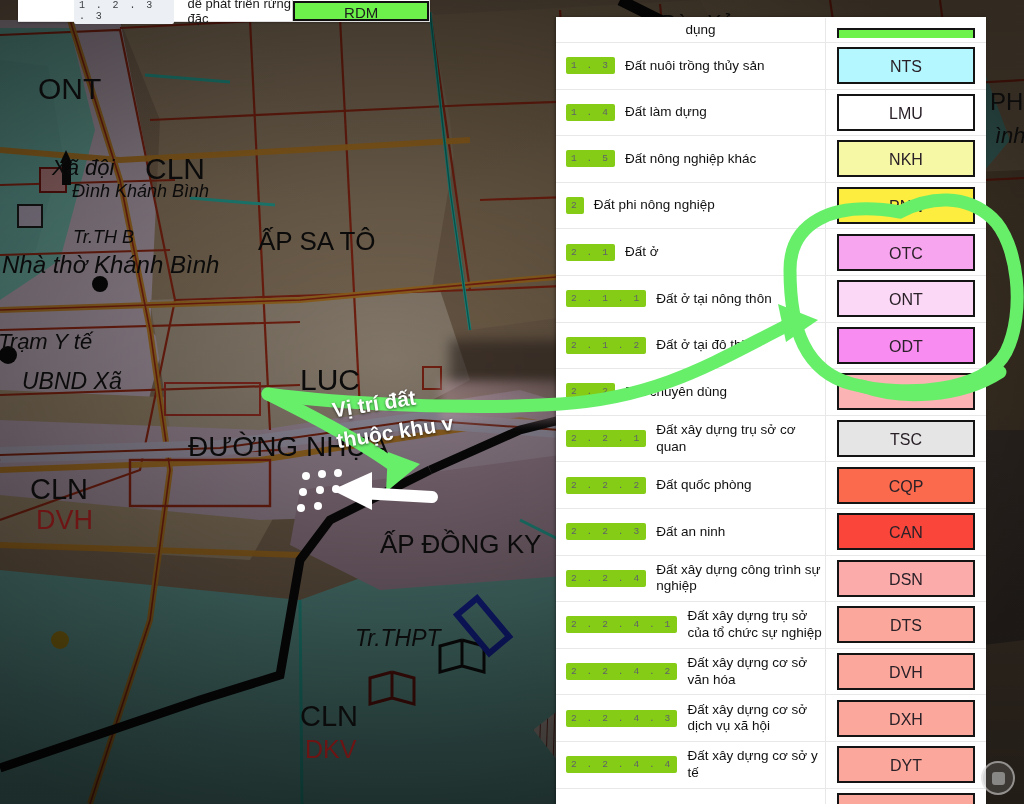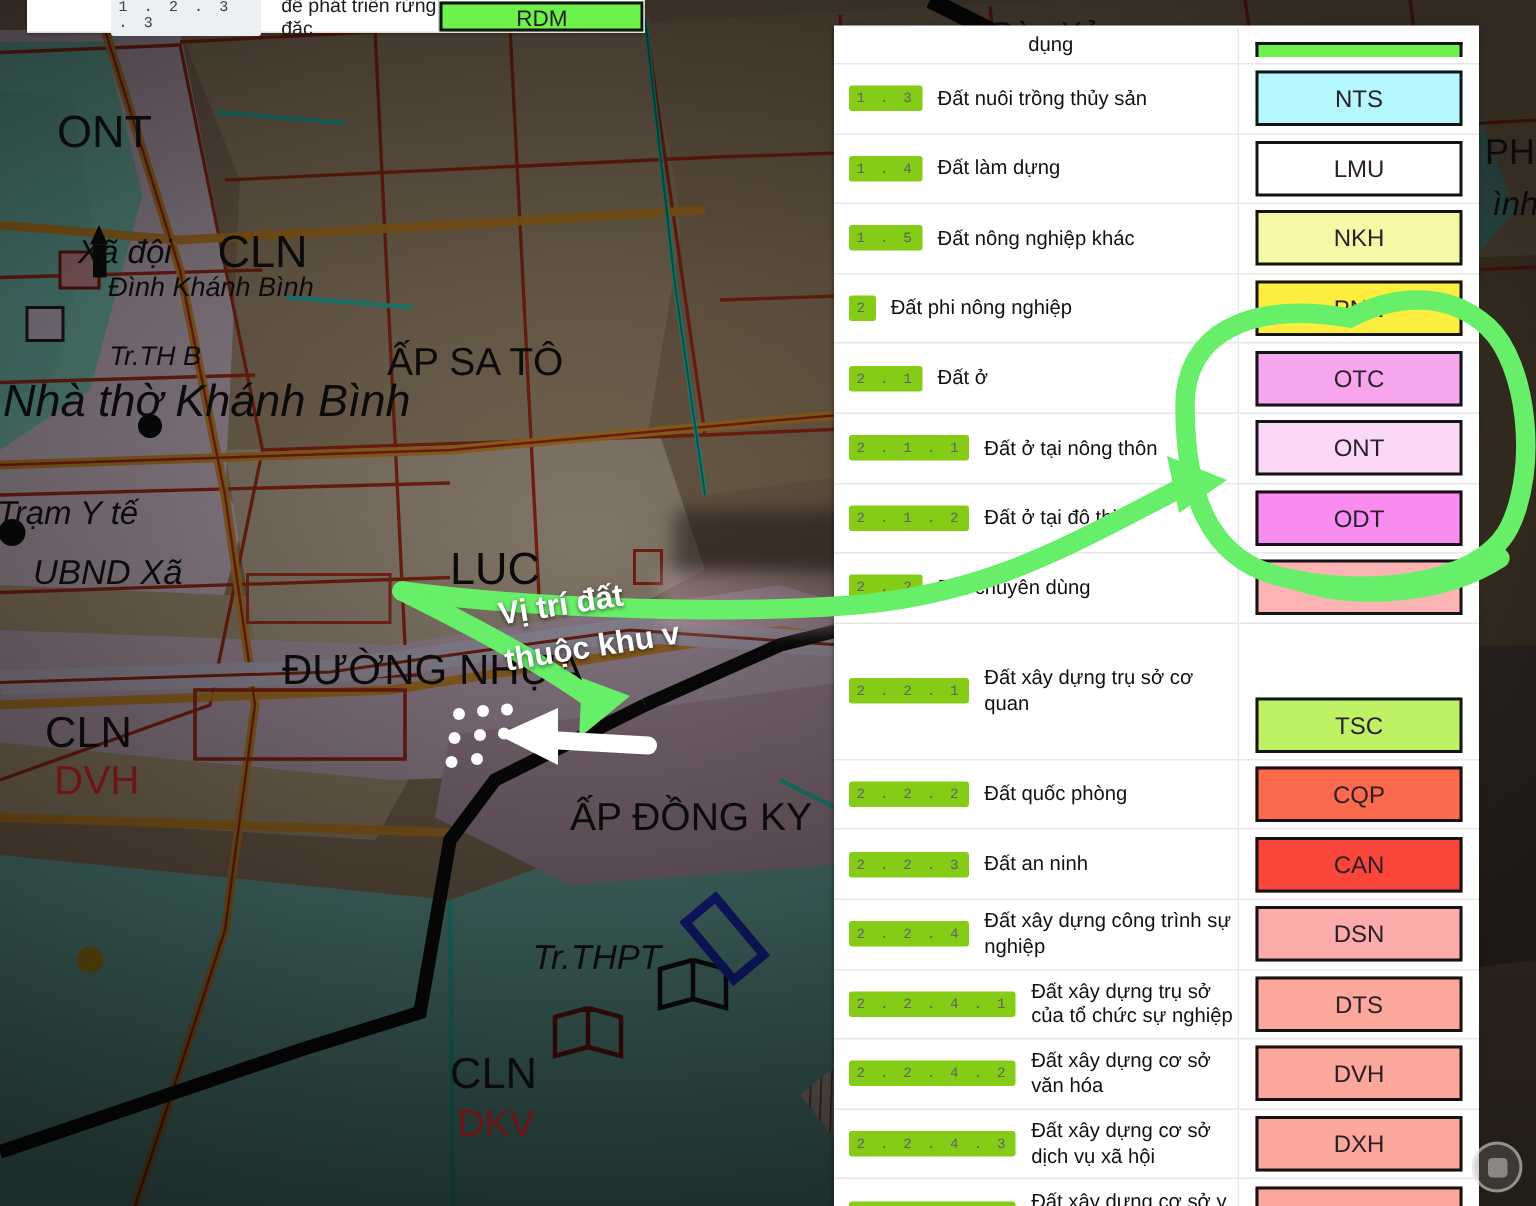--- a/index.html
+++ b/index.html
@@ -234,21 +234,21 @@
   <div id="blur-patch2"></div>
   <div id="blur-patch"></div>
   <div id="map-dim"></div>
   <div id="map-dim2"></div>
   <div id="map-labels">
       <div class="map-label" style="left: 38px; top: 72px; font-size: 30px;">ONT</div>
       <div class="map-label italic" style="left: 52px; top: 155px; font-size: 22px;">Xã đội</div>
       <div class="map-label" style="left: 145px; top: 152px; font-size: 30px;">CLN</div>
       <div class="map-label italic" style="left: 72px; top: 181px; font-size: 18px;">Đình Khánh Bình</div>
       <div class="map-label italic" style="left: 48px; top: 227px; font-size: 18px; margin-left: 25px;">Tr.TH B</div>
-      <div class="map-label italic" style="left: 2px; top: 251px; font-size: 30px;">Nhà thờ Khánh Bình</div>
+      <div class="map-label italic" style="left: 2px; top: 251px; font-size: 24px;">Nhà thờ Khánh Bình</div>
       <div class="map-label" style="left: 258px; top: 226px; font-size: 26px;">ẤP SA TÔ</div>
       <div class="map-label italic" style="left: -2px; top: 329px; font-size: 22px;">Trạm Y tế</div>
       <div class="map-label italic" style="left: 22px; top: 368px; font-size: 23px;">UBND Xã</div>
       <div class="map-label" style="left: 300px; top: 363px; font-size: 30px;">LUC</div>
       <div class="map-label" style="left: 188px; top: 431px; font-size: 28px;">ĐƯỜNG NHỰA</div>
       <div class="map-label" style="left: 30px; top: 473px; font-size: 29px;">CLN</div>
       <div class="map-label red" style="left: 36px; top: 505px; font-size: 27px;">DVH</div>
       <div class="map-label" style="left: 352px; top: 529px; font-size: 26px; margin-left: 28px;">ẤP ĐỒNG KY</div>
       <div class="map-label italic" style="left: 355px; top: 625px; font-size: 23px;">Tr.THPT</div>
       <div class="map-label" style="left: 300px; top: 700px; font-size: 29px;">CLN</div>
@@ -349,21 +349,21 @@
       <div class="right">
         <div class="badge" style="background: rgb(252, 179, 179);">CDG</div>
       </div>
     </div>
     <div class="lrow">
       <div class="left">
         <span class="code">2 . 2 . 1</span>
         <span class="name">Đất xây dựng trụ sở cơ quan</span>
       </div>
       <div class="right">
-        <div class="badge" style="background: #bef264; margin-top: 45px;">TSC</div>
+        <div class="badge" style="background: #e5e5e5;">TSC</div>
       </div>
     </div>
     <div class="lrow">
       <div class="left">
         <span class="code">2 . 2 . 2</span>
         <span class="name">Đất quốc phòng</span>
       </div>
       <div class="right">
         <div class="badge" style="background: rgb(252, 106, 77);">CQP</div>
       </div>

